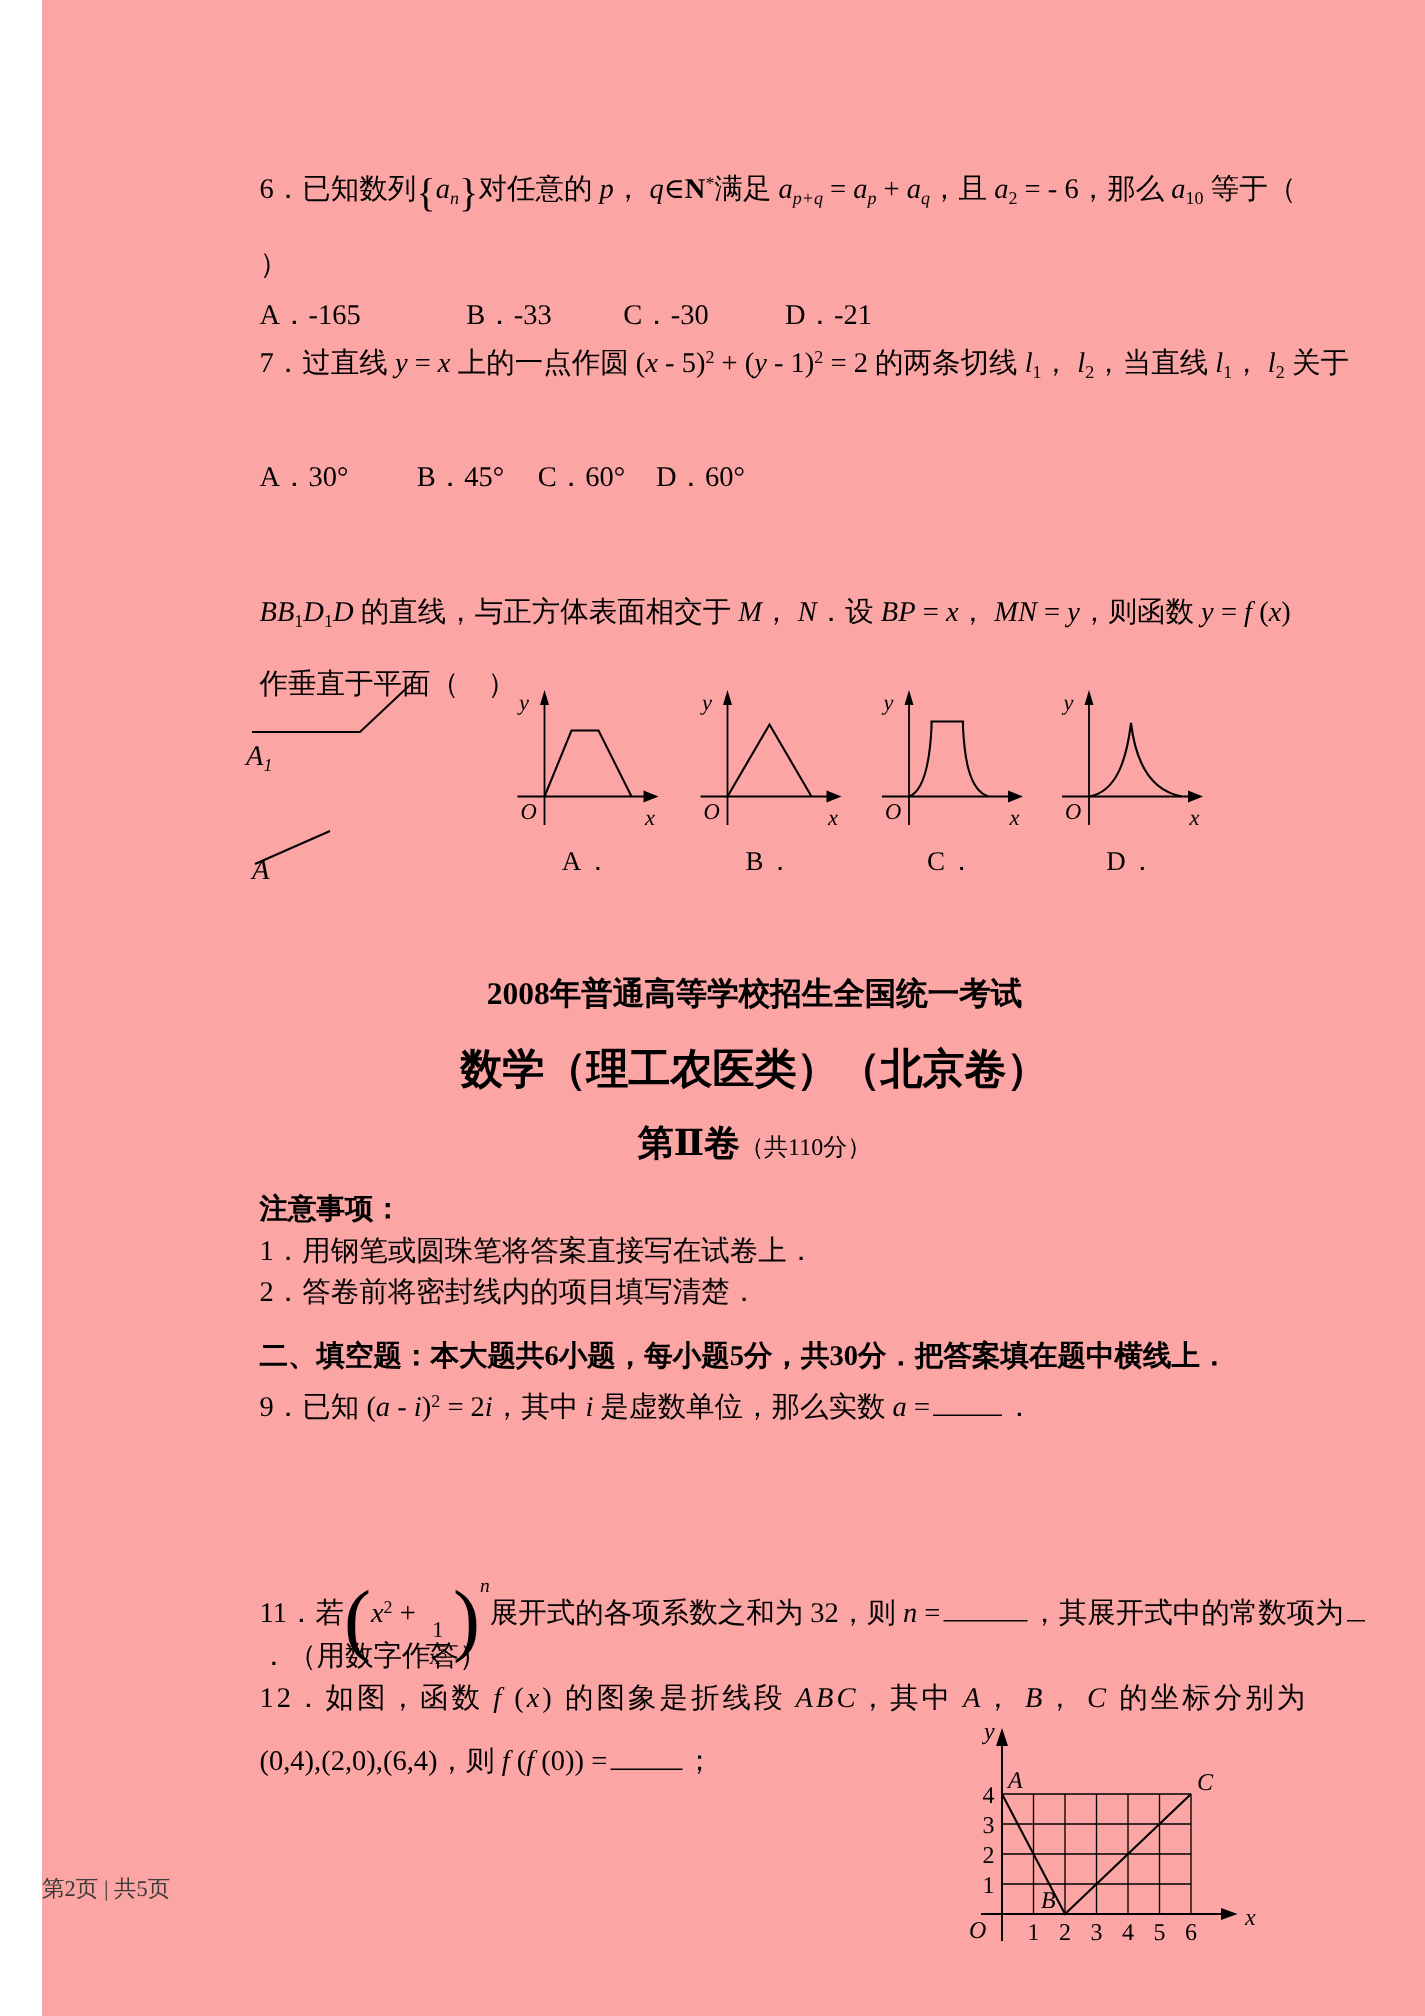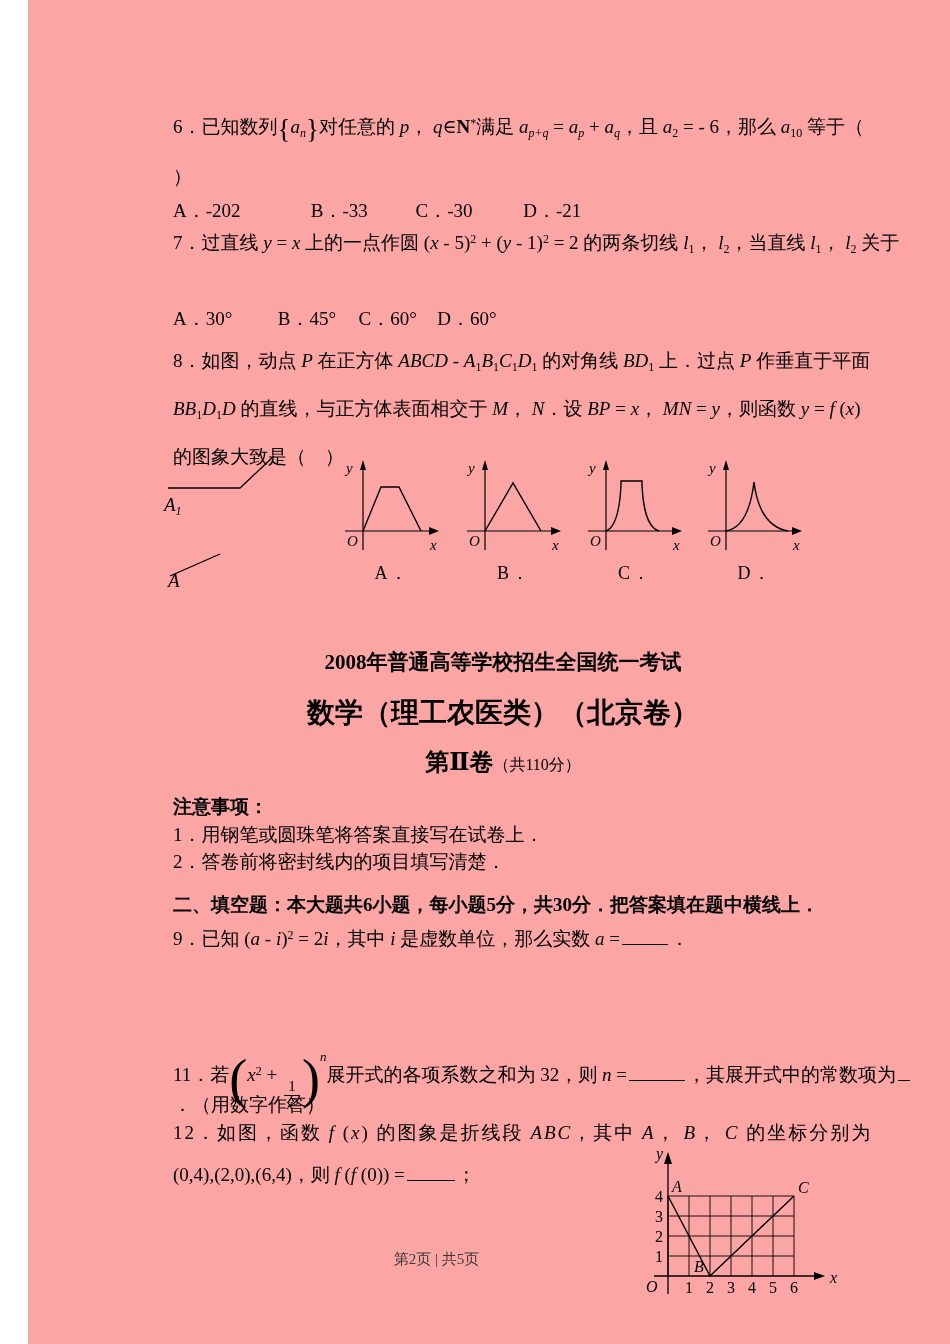--- a/index.html
+++ b/index.html
@@ -24,50 +24,49 @@
         font-size:15px;line-height:1.15;margin:0 2px;}
   .frac .den{border-top:1.3px solid #000;padding:0 2px;}
   .blank{display:inline-block;height:0.95em;border-bottom:1.4px solid #000;margin:0 2px;}
   .boxg{display:inline-block;width:5px;height:13px;border:1px solid #000;margin:0 1px;vertical-align:-1px;}
   .optrow span{display:inline-block;}
   .graph{position:absolute;width:118px;}
   .glabel{text-align:center;font-size:18px;margin-top:2px;letter-spacing:2px;}
   .fragwrap{position:absolute;left:128px;top:448px;width:172px;height:152px;}
   .fraglabel{position:absolute;font-size:18px;font-style:italic;}
   .fig12{position:absolute;left:606px;top:1146px;}
-  .footer{position:absolute;left:0;width:817px;top:1250px;text-align:center;
+  .footer{position:absolute;left:0;width:817px;top:1250px;text-align:left;
           font-size:15px;color:#3a3a3a;}
   svg text{font-family:"Liberation Serif","DejaVu Serif",serif;}
   .spread{letter-spacing:2px;}
 </style>
 </head>
 <body>
 
 <div class="page">
 
   <div class="line" style="top:112px">6．已知数列<span class="midp">{</span><span class="seg-i">a</span><sub class="it">n</sub><span class="midp">}</span>对任意的 <span class="seg-i">p</span>， <span class="seg-i">q</span>∈<span class="seg-bb">N</span><sup>*</sup>满足 <span class="seg-i">a</span><sub class="it">p+q</sub> = <span class="seg-i">a</span><sub class="it">p</sub> + <span class="seg-i">a</span><sub class="it">q</sub>，且 <span class="seg-i">a</span><sub>2</sub> = - 6，那么 <span class="seg-i">a</span><sub>10</sub> 等于（</div>
   <div class="line" style="top:162px">）</div>
   <div class="line optrow" style="top:196px">
-    <span style="width:133px">A．-202</span>
+    <span style="width:133px">A．-165</span>
     <span style="width:100px">B．-33</span>
     <span style="width:103px">C．-30</span>
     <span>D．-21</span>
   </div>
 
   <div class="line" style="top:228px">7．过直线 <span class="seg-i">y</span> = <span class="seg-i">x</span> 上的一点作圆 (<span class="seg-i">x</span> - 5)<sup>2</sup> + (<span class="seg-i">y</span> - 1)<sup>2</sup> = 2 的两条切线 <span class="seg-i">l</span><sub>1</sub>， <span class="seg-i">l</span><sub>2</sub>，当直线 <span class="seg-i">l</span><sub>1</sub>， <span class="seg-i">l</span><sub>2</sub> 关于</div>
   <div class="line optrow" style="top:304px">
     <span style="width:100px">A．30°</span>
     <span style="width:76px">B．45°</span>
     <span style="width:74px">C．60°</span>
     <span>D．60°</span>
   </div>
 
-  <div class="line" style="top:346px">8．如图，动点 <span class="seg-i">P</span> 在正方体 <span class="seg-i">ABCD</span> - <span class="seg-i">A</span><sub>1</sub><span class="seg-i">B</span><sub>1</sub><span class="seg-i">C</span><sub>1</sub><span class="seg-i">D</span><sub>1</sub> 的对角线 <span class="seg-i">BD</span><sub>1</sub> 上．过点 <span class="seg-i">P</span> 作垂直于平面</div>
   <div class="line" style="top:394px"><span class="seg-i">BB</span><sub>1</sub><span class="seg-i">D</span><sub>1</sub><span class="seg-i">D</span> 的直线，与正方体表面相交于 <span class="seg-i">M</span>， <span class="seg-i">N</span>．设 <span class="seg-i">BP</span> = <span class="seg-i">x</span>， <span class="seg-i">MN</span> = <span class="seg-i">y</span>，则函数 <span class="seg-i">y</span> = <span class="seg-i">f</span> (<span class="seg-i">x</span>)</div>
-  <div class="line" style="top:442px">的图象大致是（　）</div>
+  <div class="line" style="top:442px">作垂直于平面（　）</div>
 
   <div class="fragwrap">
     <svg width="172" height="152" viewBox="0 0 172 152">
       <path d="M12,40 L84,40 L118,8" fill="none" stroke="#000" stroke-width="1.3"></path>
       <path d="M14,128 L64,106" fill="none" stroke="#000" stroke-width="1.3"></path>
     </svg>
     <span class="fraglabel" style="left:8px;top:46px;font-size:19px"><span class="seg-i">A</span><sub>1</sub></span>
     <span class="fraglabel" style="left:12px;top:122px;font-size:19px"><span class="seg-i">A</span></span>
   </div>
 

